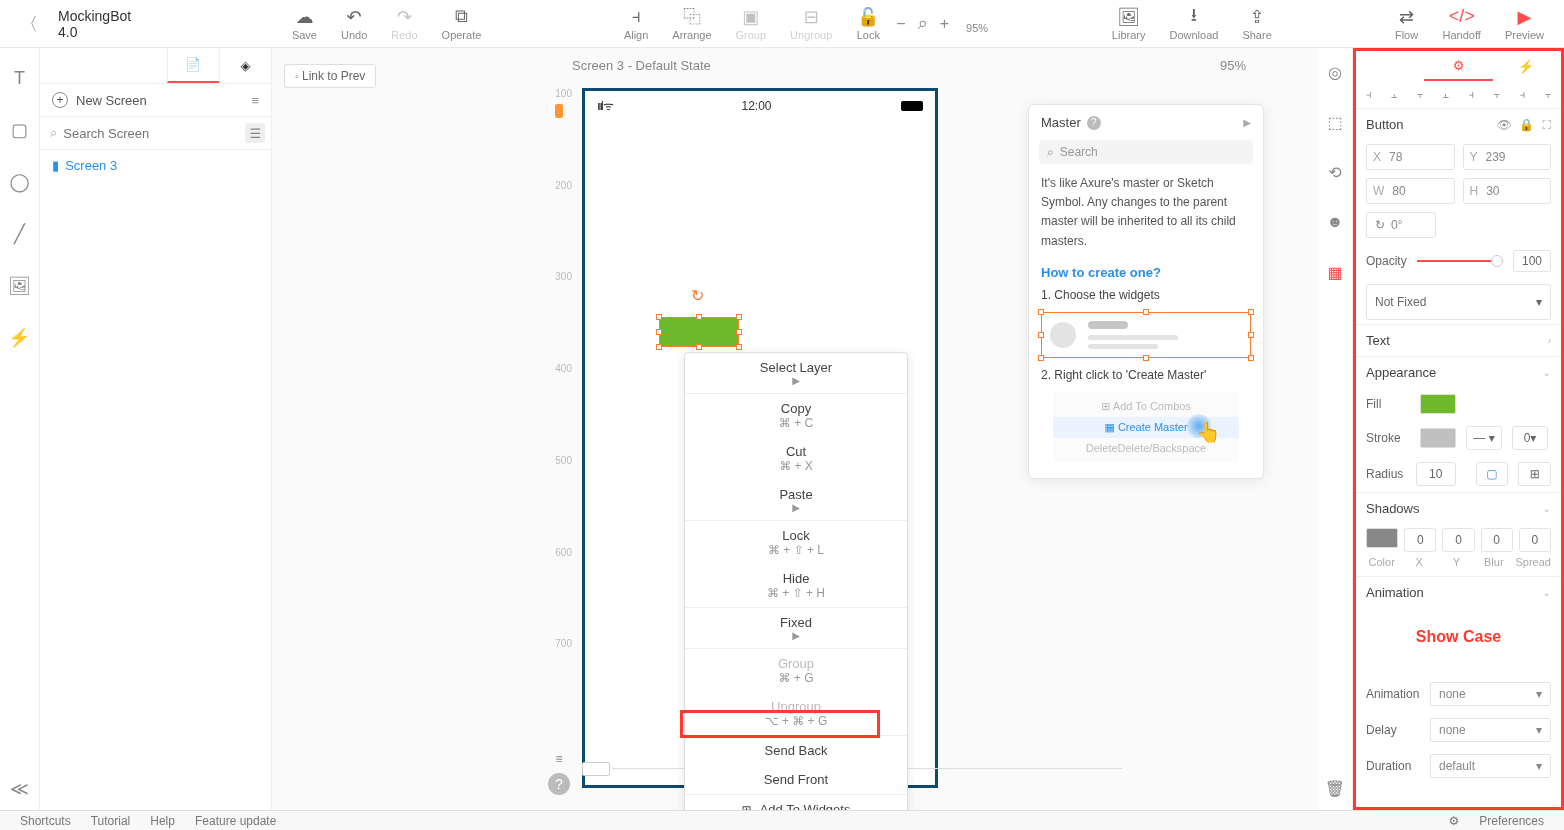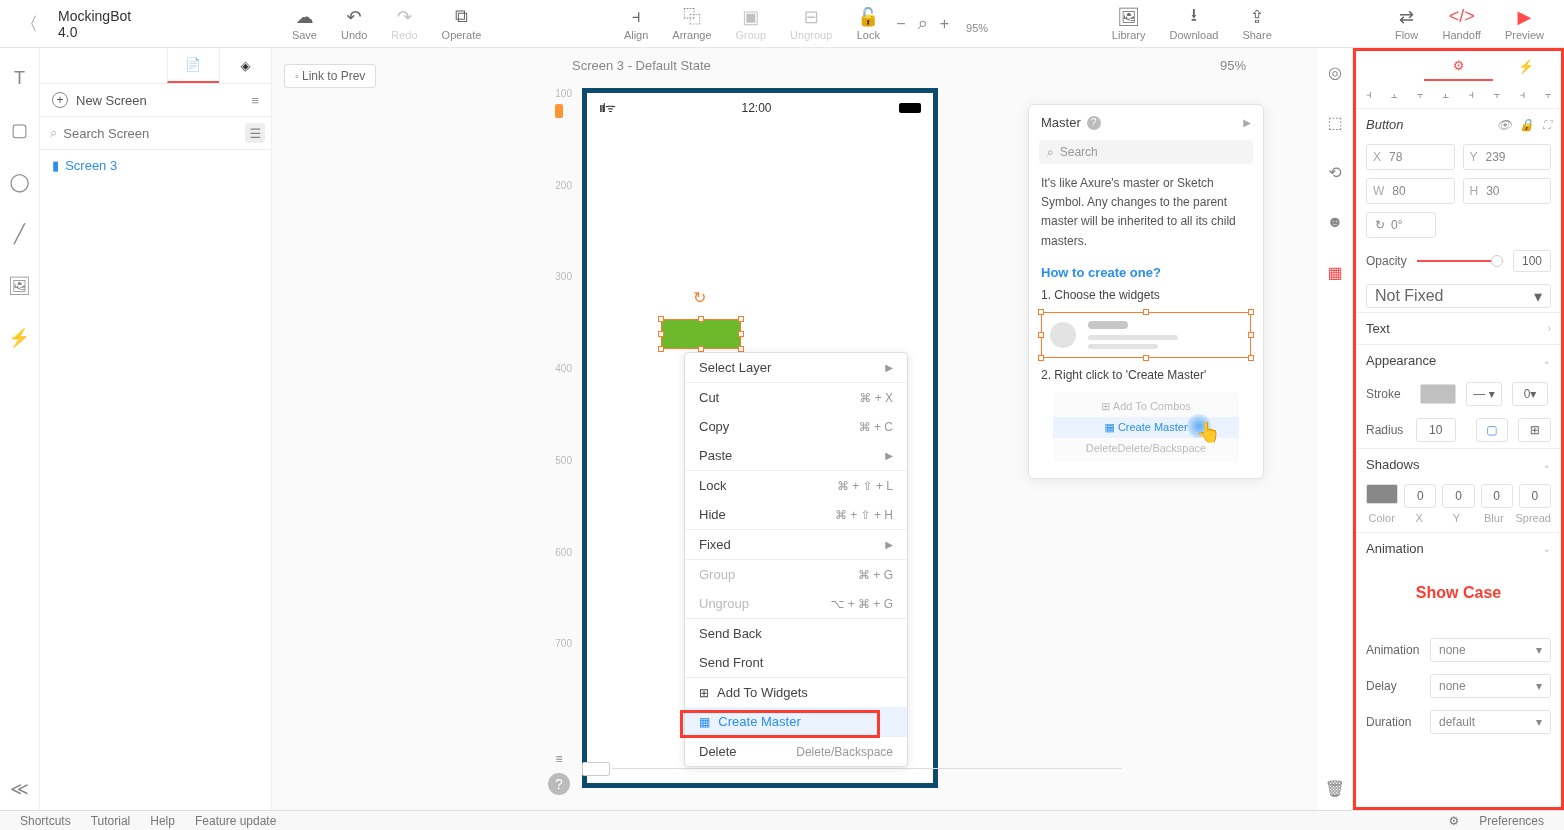--- a/index.html
+++ b/index.html
@@ -40,40 +40,40 @@
 .screen-item { display: flex; align-items: center; padding: 8px 12px; color: #2b8fed; font-size: 13px; cursor: pointer; }
 .screen-item .si-icon { margin-right: 6px; }
 
 
 .canvas-area { position: absolute; left: 272px; right: 246px; top: 48px; bottom: 20px; background: #fafafa; overflow: hidden; }
 .link-badge { position: absolute; left: 12px; top: 16px; background: #fff; border: 1px solid #ddd; border-radius: 3px; padding: 4px 10px; font-size: 12px; color: #666; }
 .canvas-header { position: absolute; left: 300px; top: 10px; font-size: 13px; color: #888; }
 .canvas-zoom { position: absolute; right: 72px; top: 10px; font-size: 13px; color: #888; }
 .ruler-v { position: absolute; left: 280px; top: 40px; width: 20px; bottom: 80px; display: flex; flex-direction: column; align-items: flex-end; font-size: 10px; color: #bbb; }
 .ruler-v span { flex: 1; }
-.device { position: absolute; left: 310px; top: 40px; width: 356px; height: 700px; background: #fff; border: 5px solid #0c4a6e; }
+.device { position: absolute; left: 310px; top: 40px; width: 356px; height: 700px; background: #fff; border: 3px solid #0c4a6e; }
 .statusbar { display: flex; align-items: center; padding: 6px 12px; font-size: 12px; justify-content: space-between; }
 .signal { letter-spacing: -2px; }
 .battery { width: 22px; height: 10px; background: #000; border-radius: 2px; }
 .selected-widget { position: absolute; left: 74px; top: 226px; width: 80px; height: 30px; background: #6eb82b; border: 1px solid #ff7a2b; }
 .handle { position: absolute; width: 6px; height: 6px; background: #fff; border: 1px solid #ff7a2b; }
 .h-tl { top: -4px; left: -4px; } .h-tr { top: -4px; right: -4px; }
 .h-bl { bottom: -4px; left: -4px; } .h-br { bottom: -4px; right: -4px; }
 .h-tm { top: -4px; left: 50%; margin-left: -3px; } .h-bm { bottom: -4px; left: 50%; margin-left: -3px; }
 .h-ml { left: -4px; top: 50%; margin-top: -3px; } .h-mr { right: -4px; top: 50%; margin-top: -3px; }
 .rotate { position: absolute; top: -32px; left: 50%; margin-left: -8px; color: #ff7a2b; font-size: 16px; }
 .slider-dot { position: absolute; left: 283px; top: 56px; width: 8px; height: 14px; background: #ff9533; border-radius: 2px; }
 .slider-btn { position: absolute; left: 276px; top: 700px; width: 22px; height: 22px; border-radius: 50%; display: flex; align-items: center; justify-content: center; color: #888; font-size: 12px; }
 .help-btn { position: absolute; left: 276px; top: 725px; width: 22px; height: 22px; background: #bbb; color: #fff; border-radius: 50%; display: flex; align-items: center; justify-content: center; font-size: 14px; }
 .hscroll-thumb { position: absolute; left: 310px; bottom: 34px; width: 28px; height: 14px; border: 1px solid #ccc; border-radius: 2px; background: #fff; }
 .hscroll-line { position: absolute; left: 340px; bottom: 41px; width: 510px; height: 1px; background: #ddd; }
 
 
 .context-menu { position: absolute; left: 412px; top: 304px; width: 224px; background: #fff; border: 1px solid #ddd; border-radius: 4px; box-shadow: 0 2px 10px rgba(0,0,0,0.1); z-index: 50; font-size: 13px; color: #444; }
-.cm-item { display: flex; align-items: center; justify-content: space-between; padding: 7px 14px; cursor: pointer; }
+.cm-item { display: flex; align-items: center; justify-content: space-between; padding: 7px 14px; cursor: pointer; flex-direction: column; }
 .cm-item.disabled { color: #bbb; }
 .cm-sep { height: 1px; background: #eee; }
 .cm-shortcut { color: #999; font-size: 12px; }
 .cm-arrow { color: #999; font-size: 10px; }
 .cm-item.highlight { background: #eaf3ff; color: #2b8fed; position: relative; }
 .cm-highlight-box { position: absolute; left: 408px; top: 662px; width: 200px; height: 28px; border: 3px solid #ff3b30; z-index: 60; pointer-events: none; }
 .cm-icon { margin-right: 8px; font-size: 12px; }
 
 
 .master-pop { position: absolute; left: 756px; top: 56px; width: 236px; background: #fff; border: 1px solid #e4e4e4; border-radius: 6px; box-shadow: 0 2px 14px rgba(0,0,0,0.08); padding-bottom: 10px; z-index: 40; }
@@ -106,31 +106,31 @@
 .right-rail .rr-last { margin-top: auto; margin-bottom: 10px; }
 
 
 .right-panel { position: absolute; right: 0; top: 48px; bottom: 20px; width: 212px; background: #fff; border-left: 1px solid #eee; }
 .rp-highlight { border: 3px solid #ff3b30; height: 100%; }
 .rp-tabs { display: flex; height: 30px; }
 .rp-tab { flex: 1; display: flex; align-items: center; justify-content: center; color: #aaa; cursor: pointer; }
 .rp-tab.active { color: #ff4d4d; border-bottom: 2px solid #ff4d4d; }
 .rp-align { display: flex; height: 28px; border-bottom: 1px solid #eee; }
 .rp-align-item { flex: 1; display: flex; align-items: center; justify-content: center; color: #888; font-size: 11px; cursor: pointer; }
-.rp-title { display: flex; align-items: center; padding: 8px 10px; font-size: 13px; color: #444; font-style: italic; }
+.rp-title { display: flex; align-items: center; padding: 8px 10px; font-size: 13px; color: #444; }
 .rp-title-icons { margin-left: auto; display: flex; gap: 8px; color: #999; font-size: 12px; }
 .rp-row { display: flex; gap: 8px; padding: 4px 10px; }
 .rp-field { flex: 1; display: flex; align-items: center; border: 1px solid #e3e3e3; border-radius: 3px; height: 26px; padding: 0 6px; font-size: 12px; color: #888; }
 .rp-field-label { color: #aaa; margin-right: 8px; }
 .rp-single { margin: 4px 10px; border: 1px solid #e3e3e3; border-radius: 3px; height: 26px; display: flex; align-items: center; padding: 0 8px; font-size: 12px; color: #888; width: 70px; }
 .rp-slider-row { display: flex; align-items: center; padding: 8px 10px; gap: 10px; font-size: 12px; color: #666; }
 .rp-slider { flex: 1; height: 2px; background: #ff4d4d; position: relative; }
 .rp-slider-thumb { position: absolute; right: 0; top: -5px; width: 12px; height: 12px; background: #fff; border: 1px solid #ccc; border-radius: 50%; }
 .rp-opval { border: 1px solid #e3e3e3; border-radius: 3px; padding: 3px 8px; }
-.rp-select { margin: 4px 10px; border: 1px solid #e3e3e3; border-radius: 3px; height: 24px; display: flex; align-items: center; padding: 0 8px; font-size: 16px; color: #666; justify-content: space-between; }
+.rp-select { margin: 4px 10px; border: 1px solid #e3e3e3; border-radius: 3px; height: 36px; display: flex; align-items: center; padding: 0 8px; font-size: 12px; color: #666; justify-content: space-between; }
 .rp-section { padding: 8px 10px; font-size: 13px; color: #444; border-top: 1px solid #eee; display: flex; justify-content: space-between; align-items: center; }
 .rp-section .chev { color: #bbb; font-size: 10px; }
 .rp-prop-row { display: flex; align-items: center; padding: 6px 10px; gap: 10px; font-size: 12px; color: #666; }
 .swatch { width: 36px; height: 20px; border: 1px solid #ddd; border-radius: 2px; }
 .swatch.green { background: #6eb82b; }
 .swatch.gray { background: #c0c0c0; }
 .swatch.darkgray { background: #888; }
 .sm-input { width: 36px; height: 24px; border: 1px solid #e3e3e3; border-radius: 3px; display: flex; align-items: center; justify-content: center; font-size: 12px; color: #666; }
 .sm-sel { width: 36px; height: 24px; border: 1px solid #e3e3e3; border-radius: 3px; display: flex; align-items: center; justify-content: center; }
 .shadow-row { display: flex; gap: 6px; padding: 4px 10px; }
@@ -310,26 +310,26 @@
   <div class="hscroll-thumb"></div>
   <div class="hscroll-line"></div>
 
   <div class="context-menu">
     <div class="cm-item">
         <span>Select Layer</span>
         <span class="cm-arrow">▶</span>
       </div>
     <div class="cm-sep"></div>
     <div class="cm-item">
+        <span>Copy</span>
+        <span class="cm-shortcut">⌘ + C</span>
+      </div>
+    <div class="cm-item">
         <span>Cut</span>
         <span class="cm-shortcut">⌘ + X</span>
-      </div>
-    <div class="cm-item">
-        <span>Copy</span>
-        <span class="cm-shortcut">⌘ + C</span>
       </div>
     <div class="cm-item">
         <span>Paste</span>
         <span class="cm-arrow">▶</span>
       </div>
     <div class="cm-sep"></div>
     <div class="cm-item">
         <span>Lock</span>
         <span class="cm-shortcut">⌘ + ⇧ + L</span>
       </div>
@@ -487,20 +487,24 @@
       </div>
   <div class="rp-section">
         <span>Text</span>
         <span class="chev">›</span>
       </div>
   <div class="rp-section">
         <span>Appearance</span>
         <span class="chev">⌄</span>
       </div>
   <div class="rp-prop-row">
+        <span style="width:44px">Fill</span>
+        <div class="swatch green"></div>
+      </div>
+  <div class="rp-prop-row">
         <span style="width:44px">Stroke</span>
         <div class="swatch gray"></div>
         <div class="sm-sel">— ▾</div>
         <div class="sm-input"><span>0</span> ▾</div>
       </div>
   <div class="rp-prop-row">
         <span style="width:44px">Radius</span>
         <div class="sm-input" style="width:44px">10</div>
         <div style="flex:1"></div>
         <div class="sm-sel" style="color:#4a90e2">▢</div>

